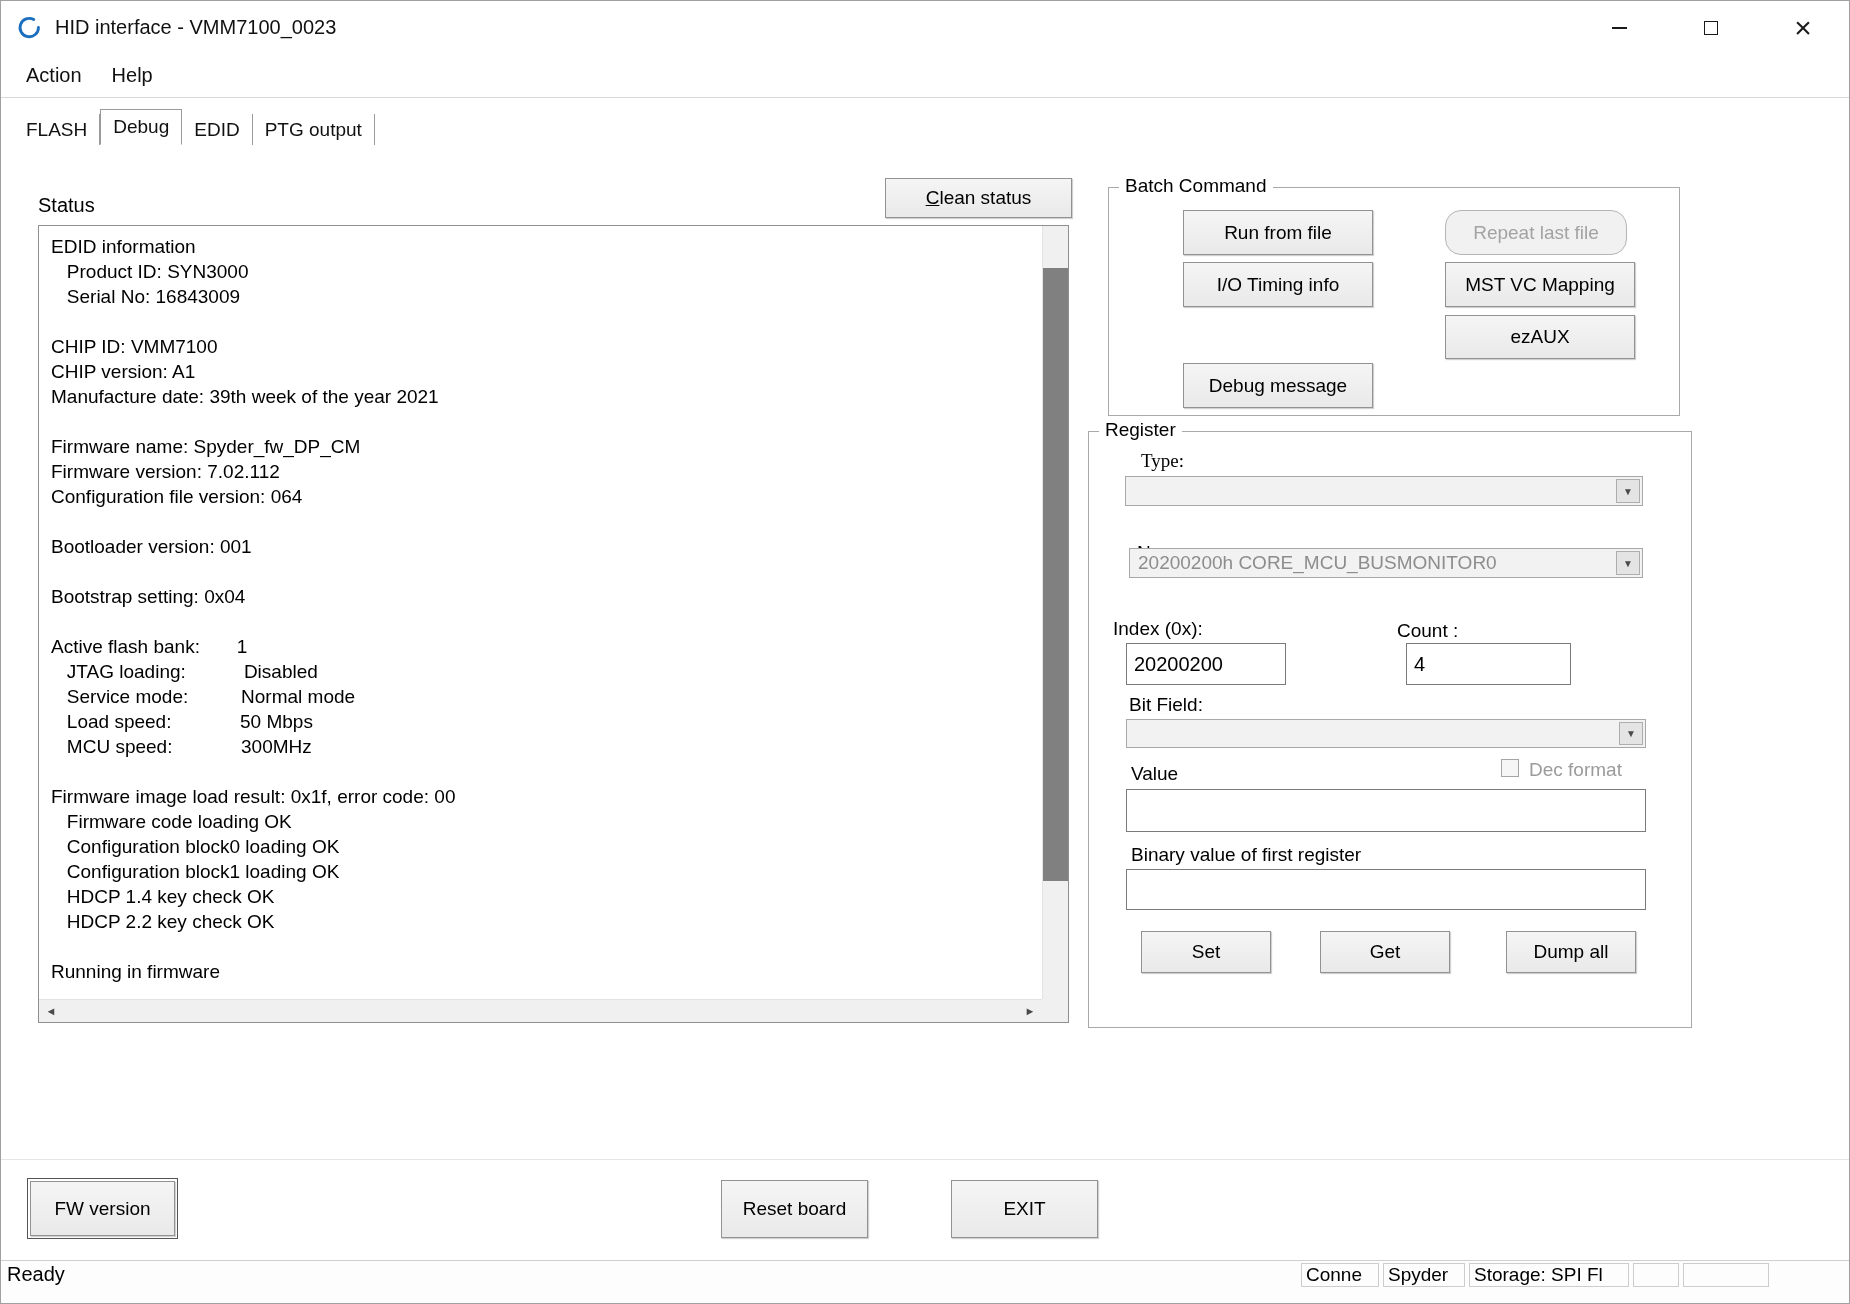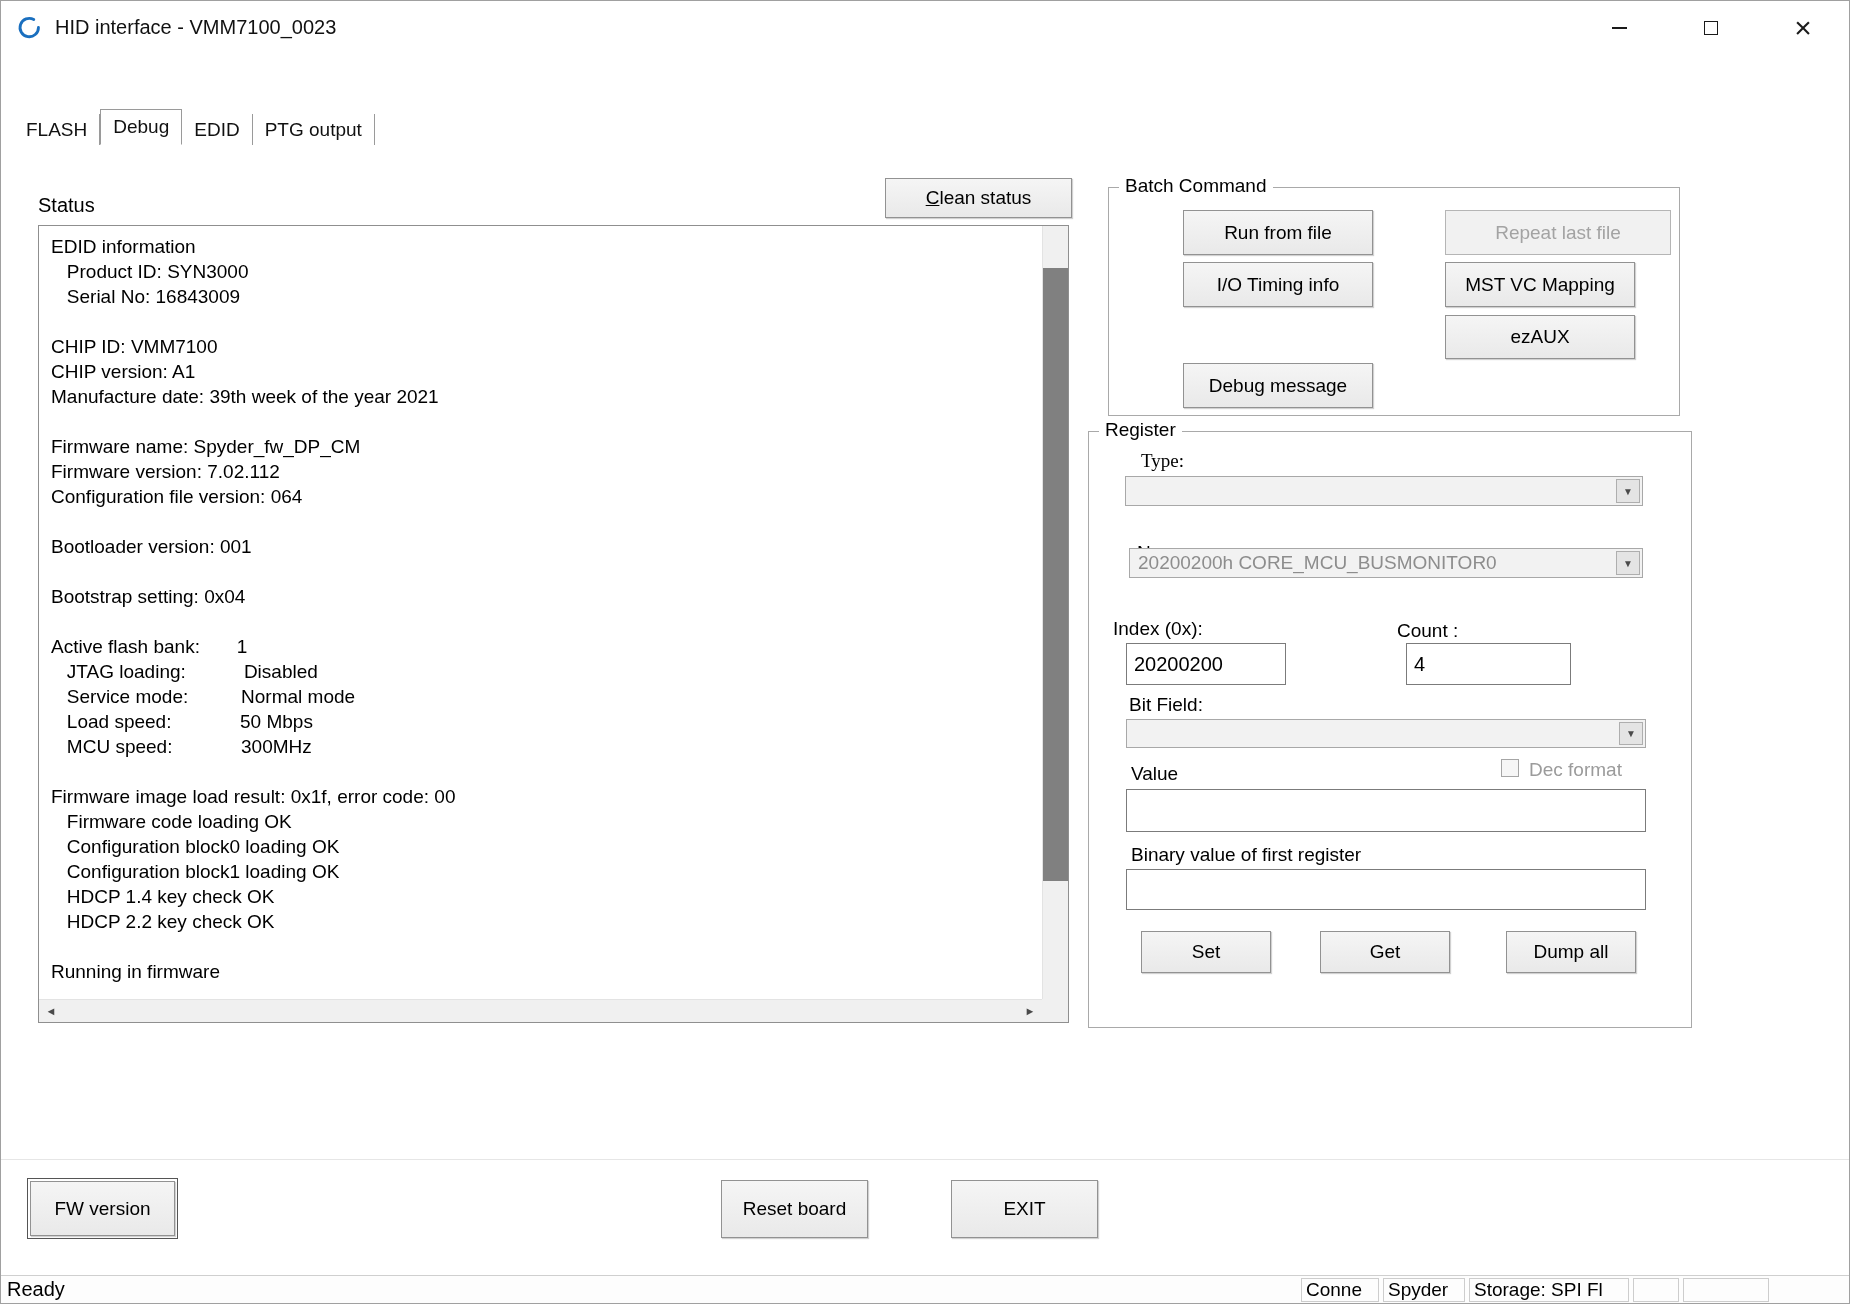--- a/index.html
+++ b/index.html
@@ -59,21 +59,21 @@
   .scroll-arrow.right { right:0; }
   .scroll-corner { position:absolute; right:0; bottom:0; width:26px; height:23px; background:#f0f0f0; }
 
   
   .groupbox { position:absolute; border:1px solid #a9a9a9; background:#fff; }
   .group-title { position:absolute; top:-13px; left:10px; background:#fff; padding:0 6px; font-size:19px; color:#000; }
   .group-batch { left:1087px; top:186px; width:572px; height:229px;margin-left:20px; }
   .group-register { left:1087px; top:430px; width:604px; height:597px; }
 
   .b-run   { left:74px;  top:22px;  width:190px; height:45px; }
-  .b-rep   { left:336px; top:22px;  width:226px; height:45px; }
+  .b-rep   { left:336px; top:22px;  width:182px; height:45px;border-radius:16px; }
   .b-io    { left:74px;  top:74px;  width:190px; height:45px; }
   .b-mst   { left:336px; top:74px;  width:190px; height:45px; }
   .b-ez    { left:336px; top:127px; width:190px; height:44px; }
   .b-dbg   { left:74px;  top:175px; width:190px; height:45px; }
 
   .field-label { position:absolute; font-size:19px; color:#000; }
   .combo { position:absolute; border:1px solid #a8a8a8; background:#f2f2f2; }
   .combo .sel { display:block; font-size:19px; color:#8d8d8d; padding-left:8px; margin-right:30px; line-height:27px; white-space:nowrap; overflow:hidden; }
   .combo .drop { position:absolute; top:2px; right:2px; bottom:2px; width:24px; background:#e4e4e4; border:1px solid #aeaeae; display:flex; align-items:center; justify-content:center; font-size:10px; color:#4a4a4a; }
   .txt { position:absolute; border:1px solid #7b7b7b; background:#fff; font-family:inherit; font-size:20px; color:#000; padding:0 7px; }
@@ -99,21 +99,21 @@
   .b-dump   { left:417px; top:499px; width:130px; height:42px; }
 
   
   .footer-sep { position:absolute; left:0; right:0; top:1158px; border-top:1px solid #e6e6e6; }
   .fw-wrap { position:absolute; left:26px; top:1177px; width:151px; height:61px; border:1px solid #555; padding:2px; background:#fff; }
   .fw-wrap .btn { position:relative; width:100%; height:100%; }
   .b-reset { left:720px; top:1179px; width:147px; height:58px; }
   .b-exit  { left:950px; top:1179px; width:147px; height:58px; }
 
   
-  .statusbar { position:absolute; left:0; right:0; bottom:0; height:28px; border-top:1px solid #cfcfcf; background:#fdfdfd; }
+  .statusbar { position:absolute; left:0; right:0; bottom:0; height:43px; border-top:1px solid #cfcfcf; background:#fdfdfd; }
   .sb-ready { position:absolute; left:6px; top:0; line-height:27px; font-size:20px; color:#000; }
   .sb-cell { position:absolute; top:2px; height:24px; line-height:22px; border:1px solid #cdcdcd; padding:0 4px; font-size:19px; color:#000; white-space:nowrap; overflow:hidden; }
   .sb-1 { left:1300px; width:78px; }
   .sb-2 { left:1382px; width:82px; }
   .sb-3 { left:1468px; width:160px; }
   .sb-4 { left:1632px; width:46px; }
   .sb-5 { left:1682px; width:86px; }
 </style>
 </head>
 <body>
@@ -133,20 +133,24 @@
         </div>
       <div class="win-btn">
           <span class="glyph-max"></span>
         </div>
       <div class="win-btn">
           <span class="glyph-close">×</span>
         </div>
     </div>
   </div>
 
+  <div class="menubar">
+    <span class="menu-item">Action</span>
+    <span class="menu-item">Help</span>
+  </div>
 
   <div class="tabstrip">
     <div class="tab">FLASH</div>
     <div class="tab active">Debug</div>
     <div class="tab">EDID</div>
     <div class="tab">PTG output</div>
   </div>
 
   <div class="status-label">Status</div>
   <button class="btn clean-btn">

